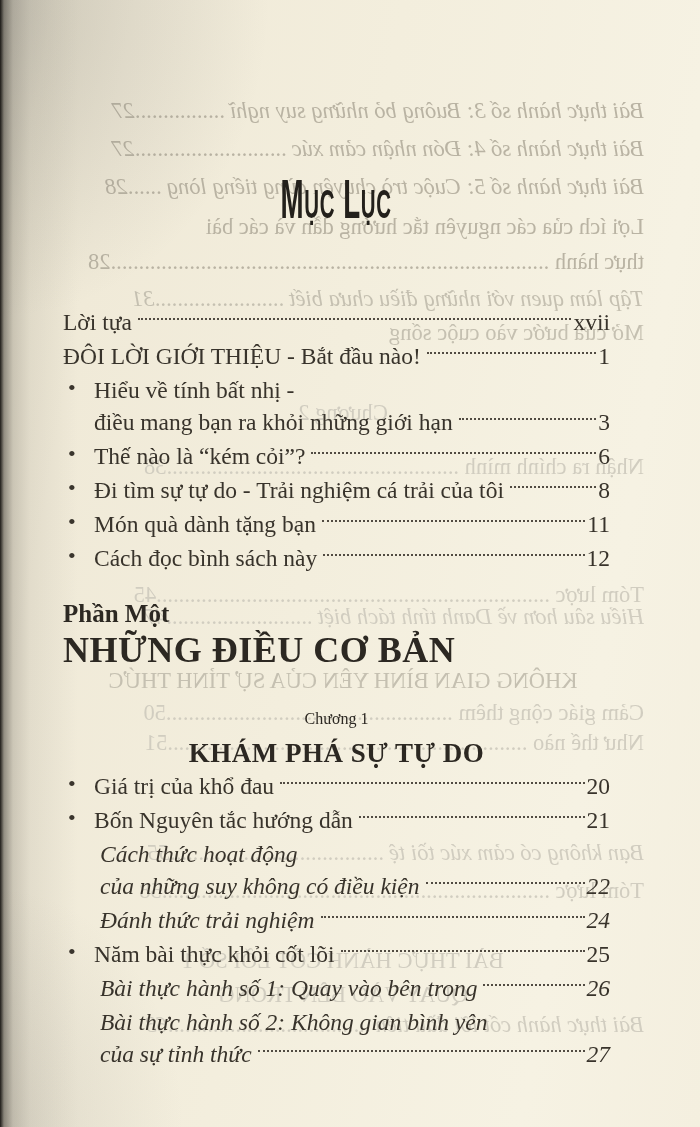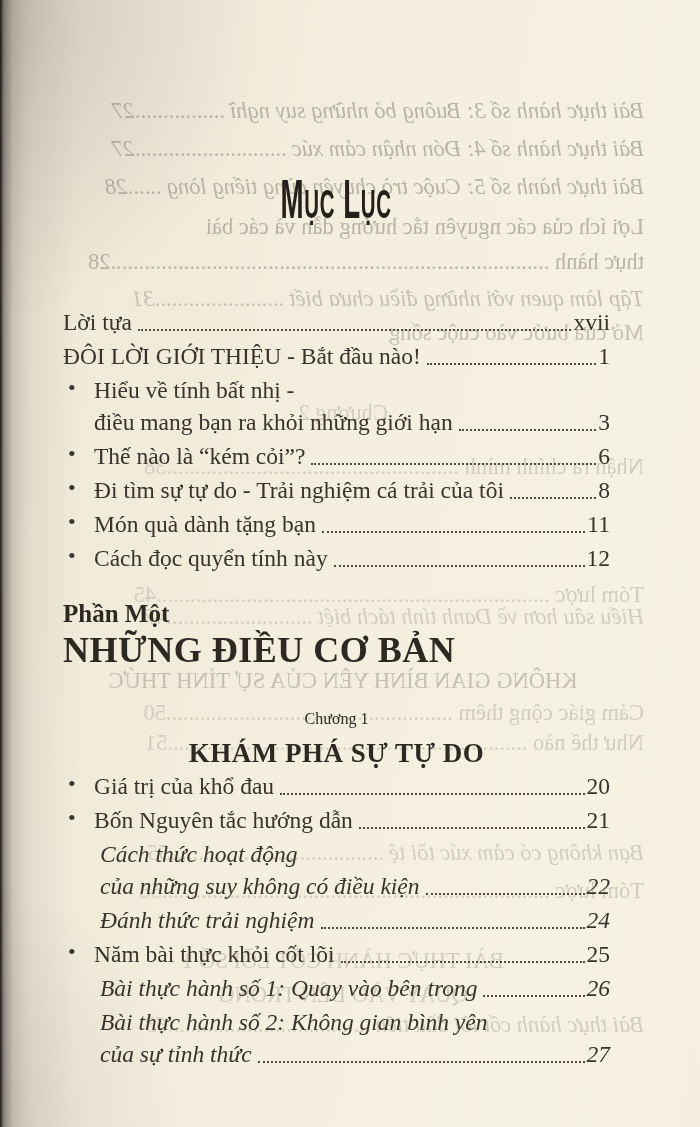--- a/index.html
+++ b/index.html
@@ -53,21 +53,21 @@
     white-space:nowrap;letter-spacing:1px;
   }
   .title .word{margin:0 6px;}
   .title .big{font-size:42px;}
   .title .rest{font-size:31px;}
 
   .front-list{margin-top:80px;}
   .chapter-list{}
 
   .toc-entry{margin-bottom:2px;}
-  .toc-line{display:flex;align-items:flex-end;font-size:23.5px;line-height:32px;}
+  .toc-line{display:flex;align-items:center;font-size:23.5px;line-height:32px;}
   .toc-line .lbl{white-space:nowrap;}
   .toc-line .leader{flex:1 1 auto;min-width:14px;border-bottom:2.5px dotted #514b42;margin:0 2px 7px 6px;}
   .toc-line .pg{white-space:nowrap;}
 
   .toc-entry.bullet{position:relative;padding-left:31px;}
   .toc-entry.bullet::before{
     content:"\2022";position:absolute;left:5px;top:1px;
     font-size:22px;color:#3a352d;
   }
   .toc-entry.sub{padding-left:37px;font-style:italic;}
@@ -154,21 +154,21 @@
         </div>
         <div class="toc-entry bullet">
           <div class="toc-line">
             <span class="lbl">Món quà dành tặng bạn</span>
             <span class="leader"></span>
             <span class="pg">11</span>
           </div>
         </div>
         <div class="toc-entry bullet">
           <div class="toc-line">
-            <span class="lbl">Cách đọc quyển tính này</span>
+            <span class="lbl">Cách đọc bình sách này</span>
             <span class="leader"></span>
             <span class="pg">12</span>
           </div>
         </div>
       </div>
 
     <div class="part-heading">
       <div class="part-kicker">Phần Một</div>
       <div class="part-title">NHỮNG ĐIỀU CƠ BẢN</div>
     </div>

